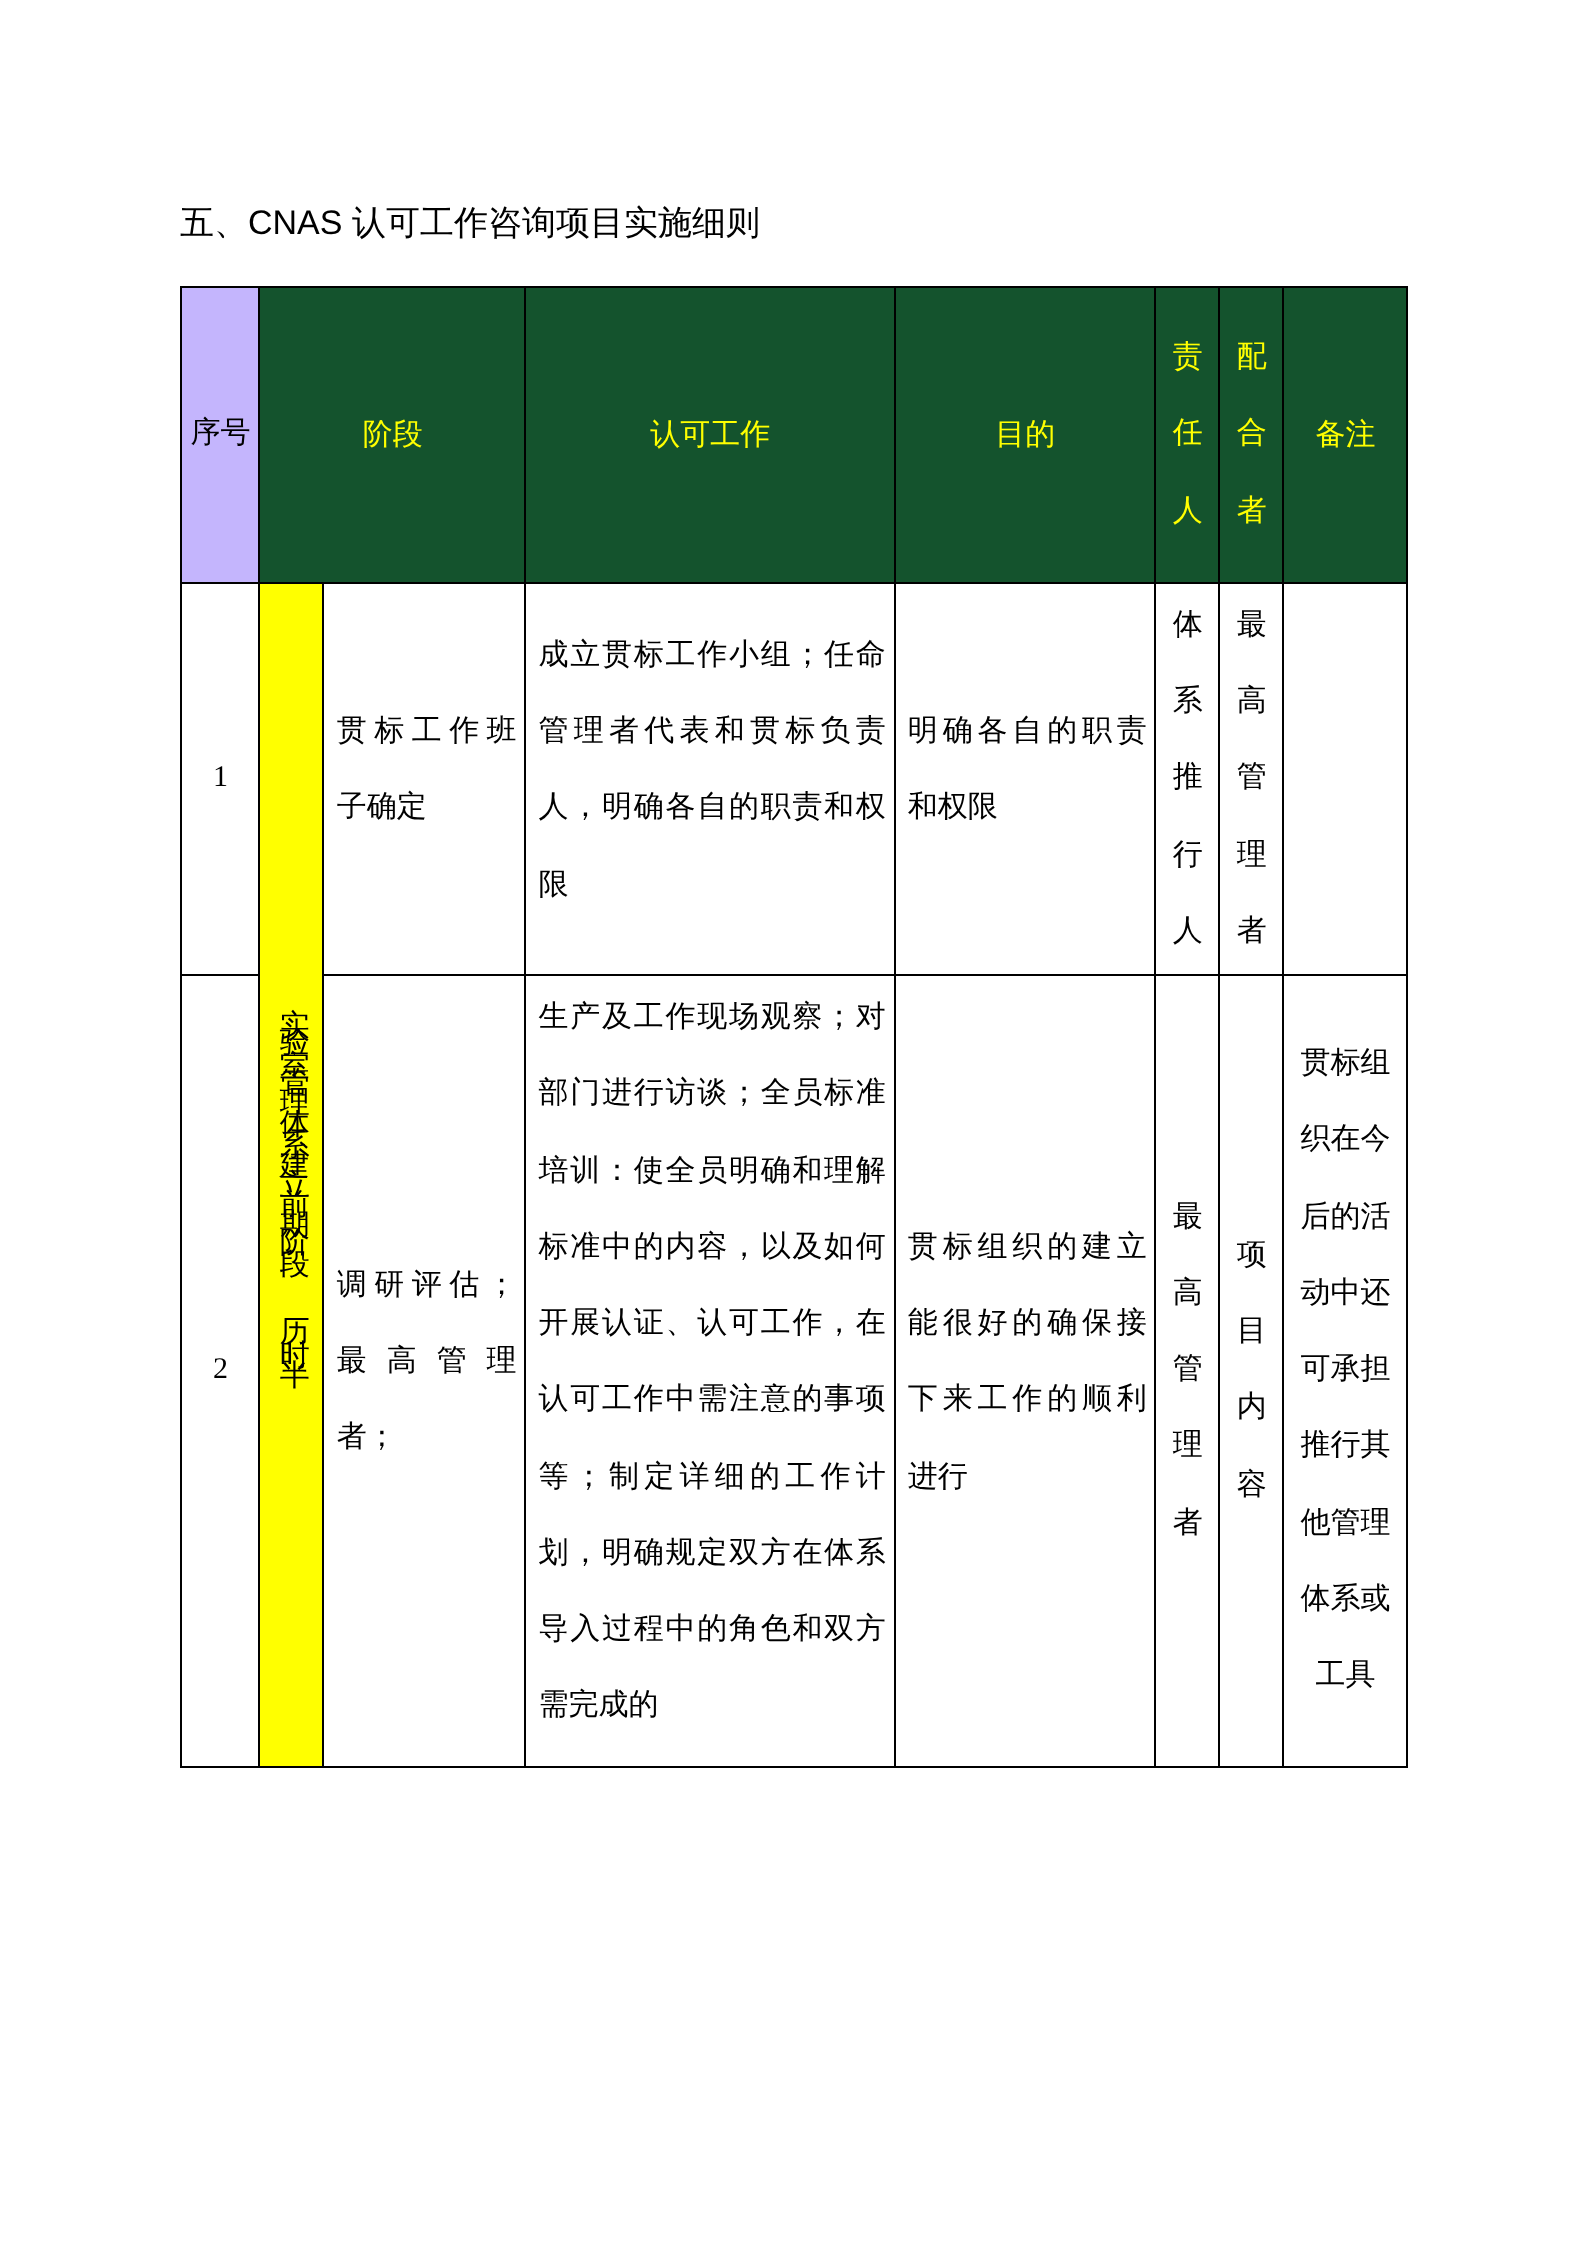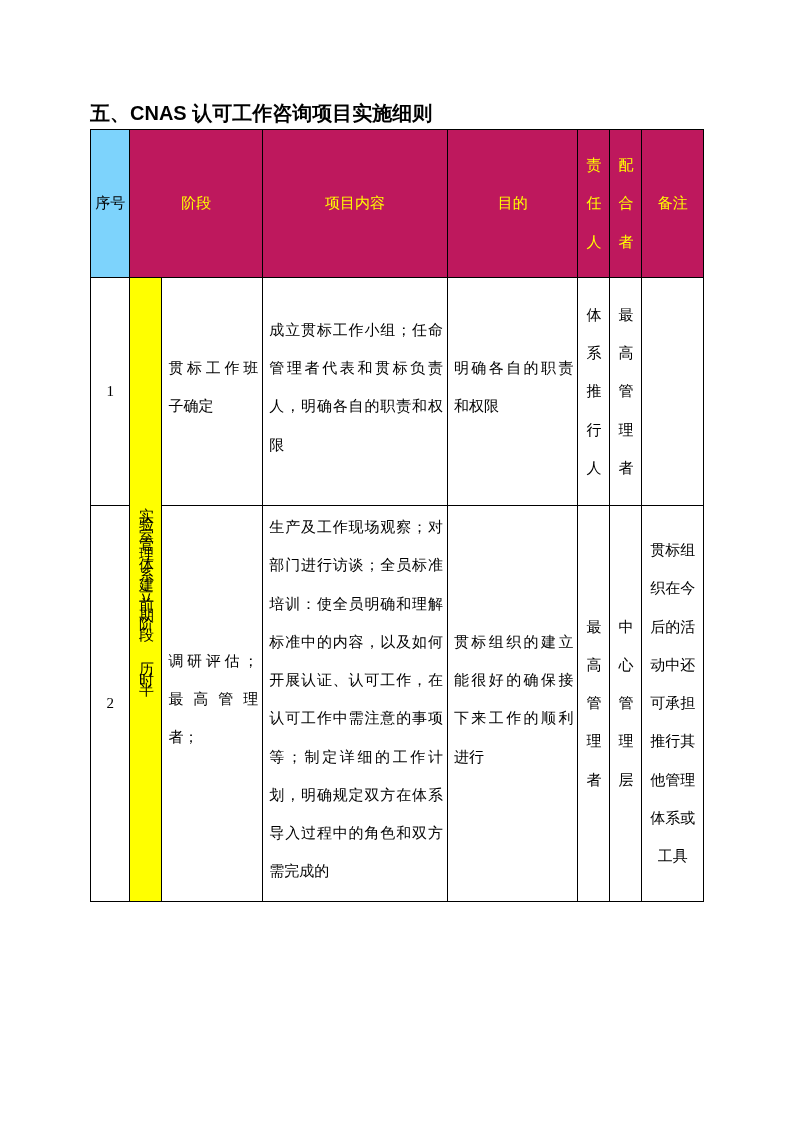--- a/index.html
+++ b/index.html
@@ -7,47 +7,47 @@
       width: 794px;
       height: 1123px;
       background: #fff;
       font-family: "SimSun", "宋体", serif;
       padding: 100px 90px 40px 90px;
       color: #000;
       font-size: 15px;
     }
     .title {
       font-family: "SimHei", "黑体", sans-serif;
-      font-weight: bold;
-      font-size: 20px;
-      margin-bottom: 2px;
+      font-weight: normal;
+      font-size: 17px;
+      margin-bottom: 20px;
       letter-spacing: 0;
     }
     table {
       border-collapse: collapse;
       width: 100%;
       table-layout: fixed;
     }
     th, td {
       border: 1px solid #000;
       vertical-align: middle;
       text-align: center;
       word-break: break-all;
     }
     th {
-      background: #be185d;
+      background: #14532d;
       color: #ffff00;
       font-weight: normal;
       font-family: "SimSun", "宋体", serif;
       font-size: 15px;
       padding: 14px 2px;
     }
     td {
       font-size: 15px;
-      padding: 16px 2px;
+      padding: 0 2px;
     }
     .vtext {
       writing-mode: vertical-rl;
       text-orientation: upright;
       margin: 0 auto;
       line-height: 1.0;
       display: inline-block;
       letter-spacing: 10px;
       padding: 6px 0;
     }
@@ -86,25 +86,25 @@
     <col class="col-phase">
     <col class="col-stage">
     <col class="col-content">
     <col class="col-purpose">
     <col class="col-resp">
     <col class="col-coop">
     <col class="col-remark">
   </colgroup>
   <thead>
     <tr>
-      <th style="background:#7dd3fc;color:#000;">
+      <th style="background:#c4b5fd;color:#000;">
           <div class="vert-block">序号</div>
         </th>
       <th colspan="2">阶段</th>
-      <th>项目内容</th>
+      <th>认可工作</th>
       <th>目的</th>
       <th>
           <div class="vert-block">责任人</div>
         </th>
       <th>
           <div class="vert-block">配合者</div>
         </th>
       <th>备注</th>
     </tr>
   </thead>
@@ -127,20 +127,20 @@
     </tr>
     <tr>
       <td>2</td>
       <td class="content-cell">调研评估；最高管理者；</td>
       <td class="content-cell">生产及工作现场观察；对部门进行访谈；全员标准培训：使全员明确和理解标准中的内容，以及如何开展认证、认可工作，在认可工作中需注意的事项等；制定详细的工作计划，明确规定双方在体系导入过程中的角色和双方需完成的</td>
       <td class="content-cell">贯标组织的建立能很好的确保接下来工作的顺利进行</td>
       <td>
           <div class="vert-block">最高管理者</div>
         </td>
       <td>
-          <div class="vert-block">中心管理层</div>
+          <div class="vert-block">项目内容</div>
         </td>
       <td>
           <div class="vert-block">贯标组织在今后的活动中还可承担推行其他管理体系或工具</div>
         </td>
     </tr>
   </tbody>
 </table>
 
 </body></html>

